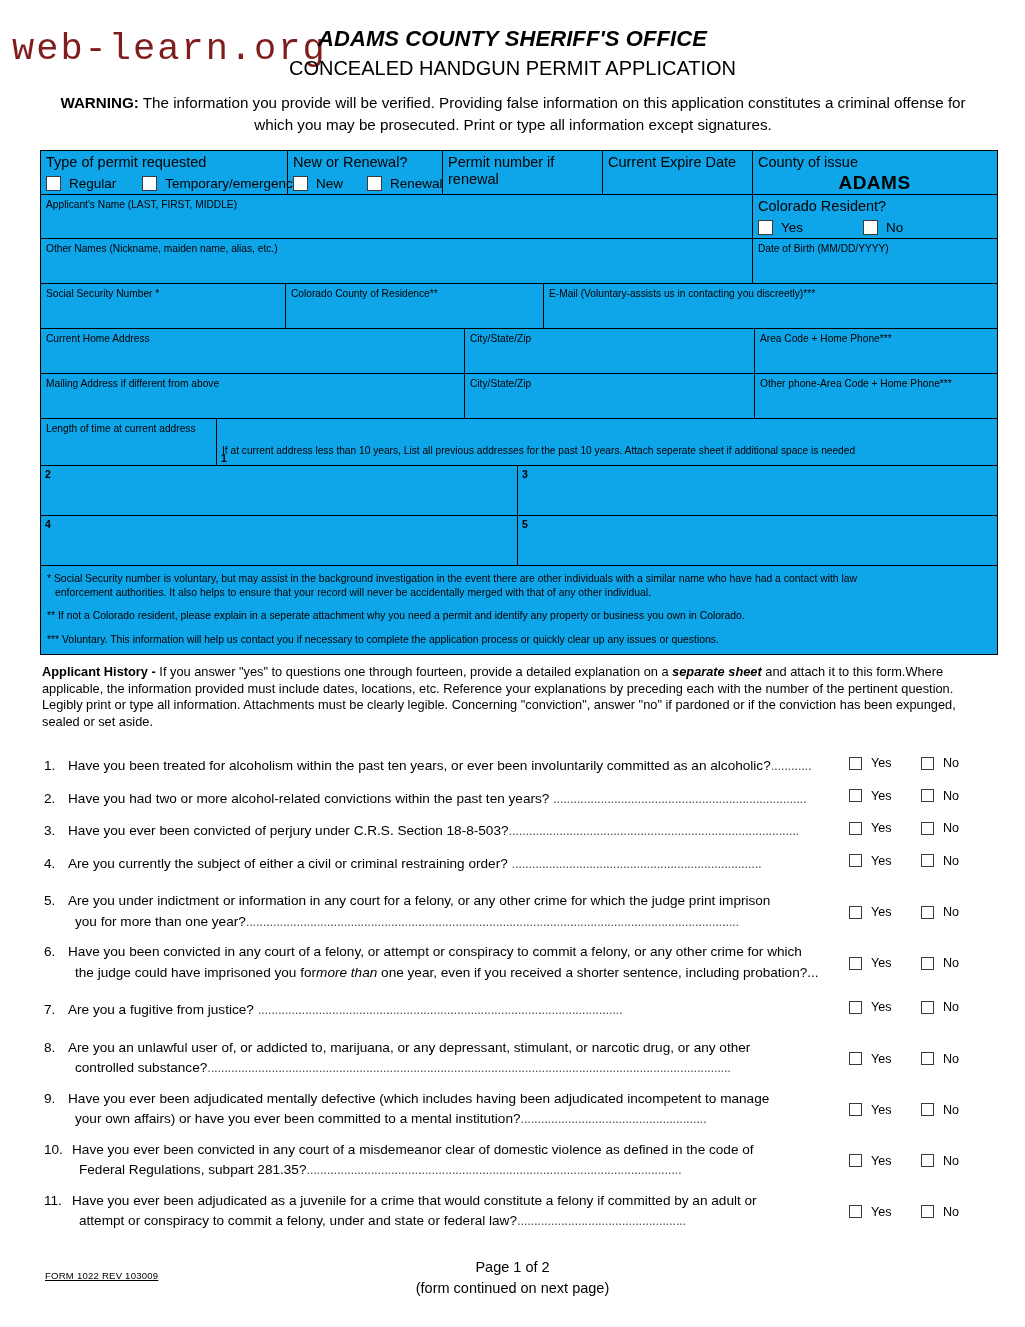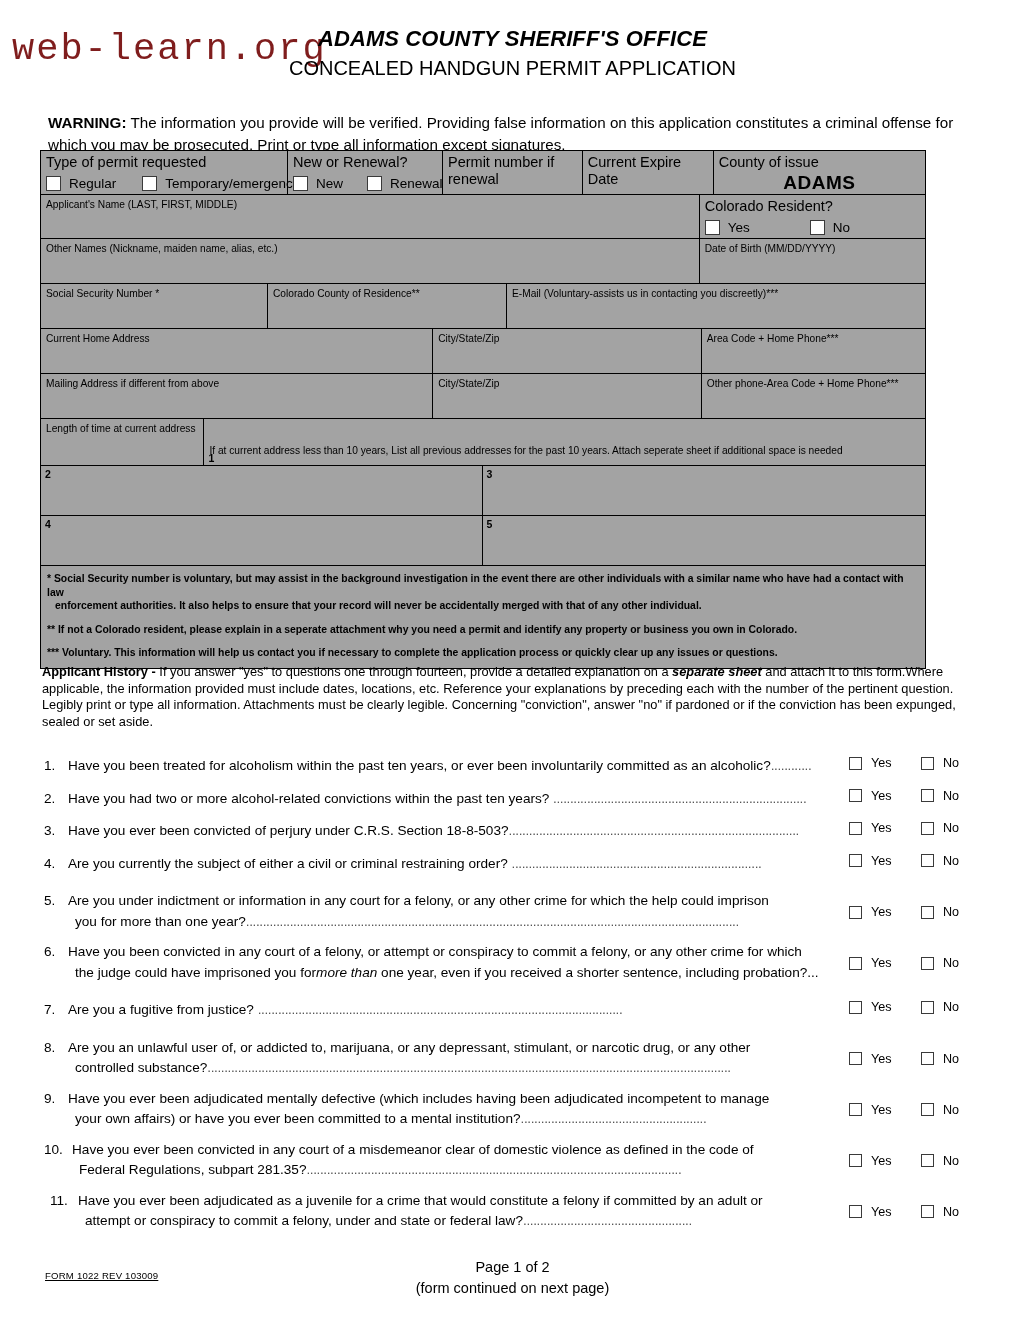--- a/index.html
+++ b/index.html
@@ -50,36 +50,37 @@
     font-size: 20px;
     font-weight: normal;
     line-height: 26px;
     margin-top: 3px;
   }
 
   
   #warning {
     position: absolute;
     left: 48px;
-    top: 112px;
+    top: 92px;
     width: 930px;
+    text-align: center;
     font-size: 15.2px;
     line-height: 22px;
   }
   #warning .w-label { font-weight: bold; }
 
   
   #form-table {
     position: absolute;
     left: 40px;
     top: 150px;
-    width: 886px;
+    width: 958px;
     border: 1.6px solid #000;
     box-sizing: border-box;
-    background: #a3a3a3;
+    background: #0ea5e9;
   }
   .trow {
     display: flex;
     border-bottom: 1.3px solid #000;
     box-sizing: border-box;
   }
   .trow.last { border-bottom: none; }
   .cell {
     border-right: 1.3px solid #000;
     box-sizing: border-box;
@@ -132,21 +133,20 @@
   .numtag {
     position: absolute;
     left: 4px;
     font-size: 10.5px;
     font-weight: bold;
   }
 
   
   #footnotes {
     padding: 6px 8px 6px 6px;
-    font-weight: bold;
   }
   #footnotes p {
     margin: 0 0 10px 0;
     font-size: 10.4px;
     line-height: 13.5px;
     text-indent: 0;
   }
   #footnotes p:last-child { margin-bottom: 2px; }
   #footnotes p .hang { display: block; padding-left: 8px; }
 
@@ -444,21 +444,21 @@
       <span class="ans">
           <span class="cbx sm"></span>
           <span class="cbl2">No</span>
         </span>
     </span>
   </div>
 
   <div class="q two-line" style="margin-bottom:10px;">
     <span class="q-num">5.</span>
     <span class="q-body">
-      <span>Are you under indictment or information in any court for a felony, or any other crime for which the help could imprison</span><br>
+      <span>Are you under indictment or information in any court for a felony, or any other crime for which the judge print imprison</span><br>
       <span style="display:inline-block;padding-left:7px;">you for more than one year? </span><span class="q-leader">..................................................................................................................................................</span>
     </span>
     <span class="q-answers">
       <span class="ans">
           <span class="cbx sm"></span>
           <span class="cbl2">Yes</span>
         </span>
       <span class="ans">
           <span class="cbx sm"></span>
           <span class="cbl2">No</span>
@@ -547,21 +547,21 @@
           <span class="cbl2">Yes</span>
         </span>
       <span class="ans">
           <span class="cbx sm"></span>
           <span class="cbl2">No</span>
         </span>
     </span>
   </div>
 
   <div class="q two-line" style="margin-bottom:10px;">
-    <span class="q-num" style="width:28px;margin-left:6px;">11.</span>
+    <span class="q-num" style="width:28px;">11.</span>
     <span class="q-body" style="width:781px;">
       <span>Have you ever been adjudicated as a juvenile for a crime that would constitute a felony if committed by an adult or</span><br>
       <span style="display:inline-block;padding-left:7px;">attempt or conspiracy to commit a felony, under and state or federal law? </span><span class="q-leader">..................................................</span>
     </span>
     <span class="q-answers">
       <span class="ans">
           <span class="cbx sm"></span>
           <span class="cbl2">Yes</span>
         </span>
       <span class="ans">

